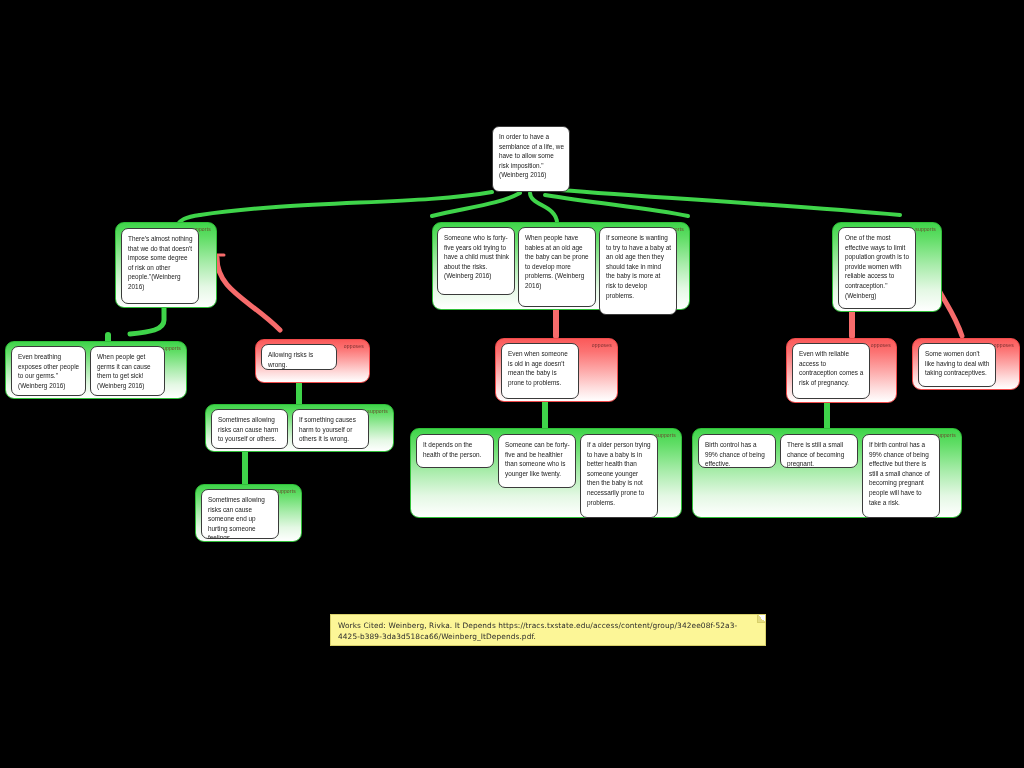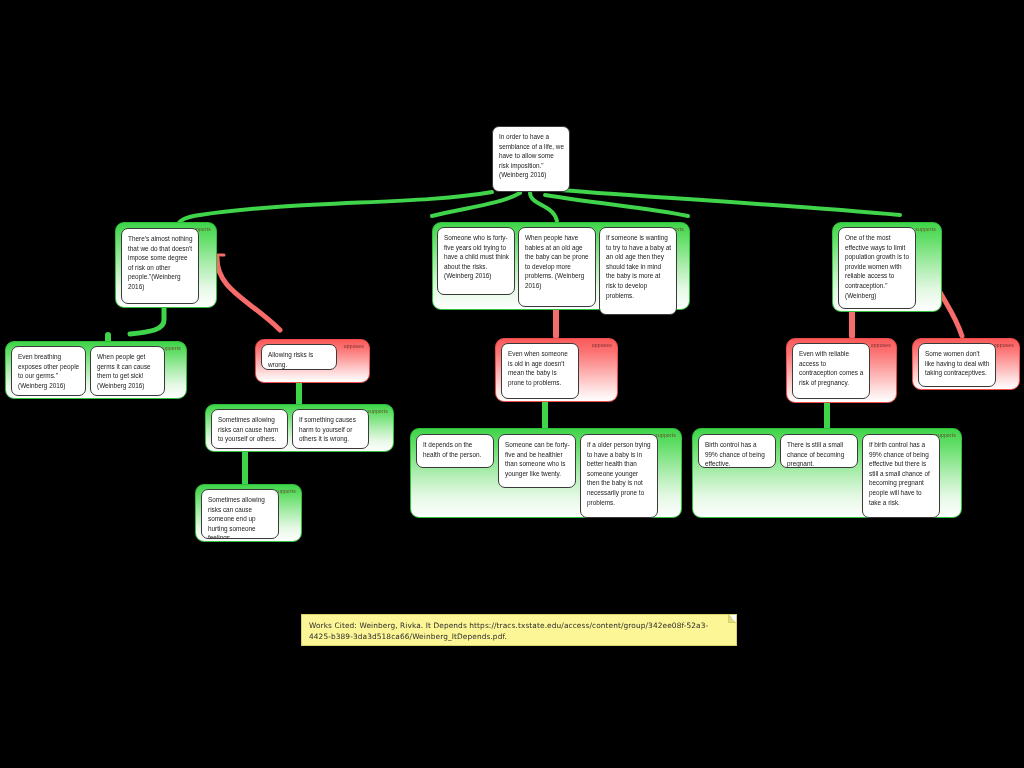--- a/index.html
+++ b/index.html
@@ -219,18 +219,18 @@
       <span>Birth control has a 99% chance of being effective.</span>
     </div>
     <div class="card" style="left:87px;top:5px;width:78px;height:34px;">
       <span>There is still a small chance of becoming pregnant.</span>
     </div>
     <div class="card" style="left:169px;top:5px;width:78px;height:84px;">
       <span>If birth control has a 99% chance of being effective but there is still a small chance of becoming pregnant people will have to take a risk.</span>
     </div>
   </div>
 
-  <div id="works-cited" style="left:301px;top:614px;width:436px;height:32px;">
+  <div id="works-cited" style="left:330px;top:614px;width:436px;height:32px;">
     <span class="fold"></span>
     <span>Works Cited: Weinberg, Rivka. It Depends https://tracs.txstate.edu/access/content/group/342ee08f-52a3-4425-b389-3da3d518ca66/Weinberg_ItDepends.pdf.</span>
   </div>
 
 </div>
 
 </body></html>

